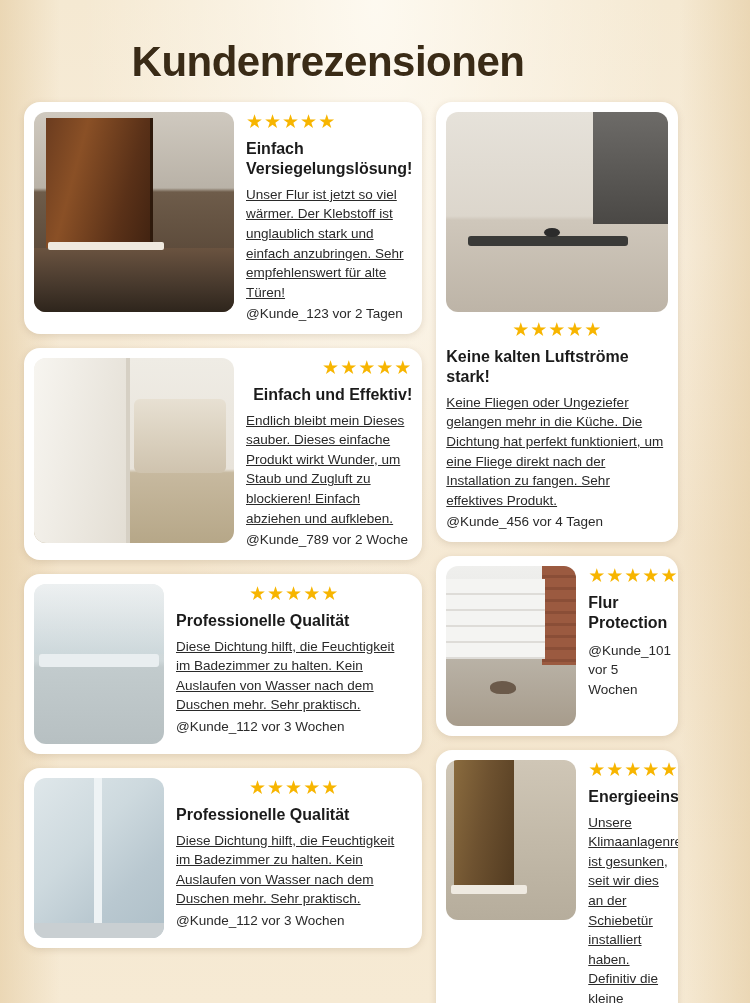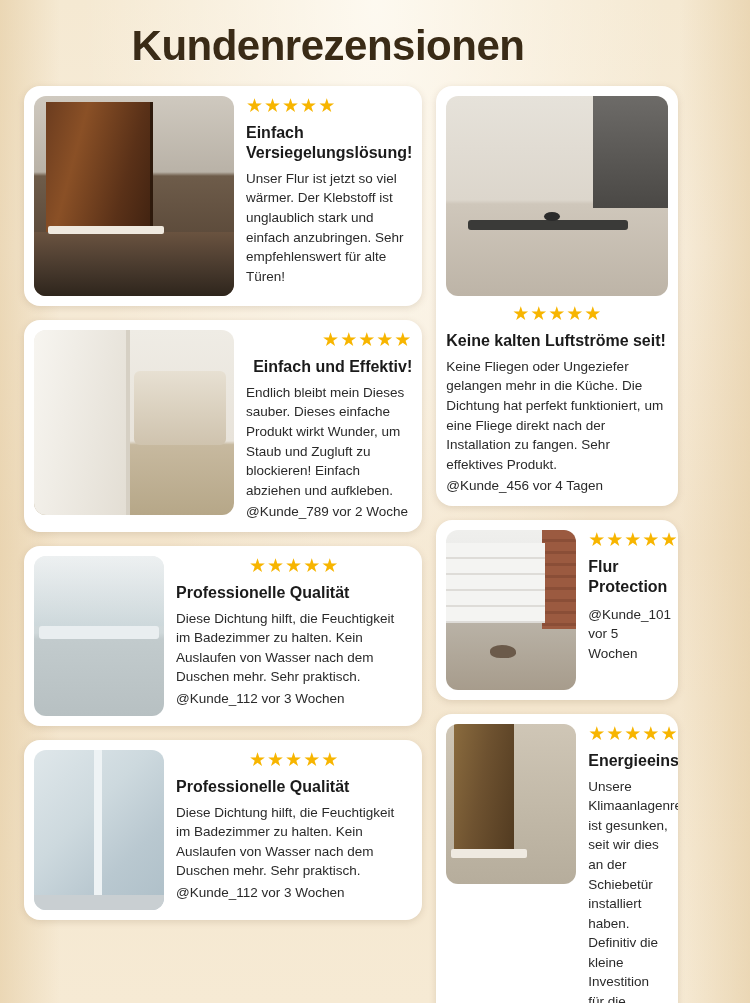--- a/index.html
+++ b/index.html
@@ -20,21 +20,21 @@
     background:
       linear-gradient(90deg, rgba(226,200,156,0.55) 0px, rgba(226,200,156,0.0) 60px),
       linear-gradient(270deg, rgba(226,200,156,0.55) 0px, rgba(226,200,156,0.0) 70px),
       radial-gradient(ellipse at 50% 0%, rgba(255,252,245,0.85) 0%, rgba(255,252,245,0) 55%);
     pointer-events: none;
   }
   .page {
     position: relative;
     width: 656px;
     height: 1003px;
-    padding: 0 24px;
+    padding: 16px 24px;
   }
   .title {
     text-align: center;
     font-size: 42px;
     font-weight: bold;
     color: #3a2b16;
     letter-spacing: -0.5px;
     padding-top: 22px;
     padding-bottom: 16px;
     text-shadow: 0 1px 0 rgba(255,255,255,0.6);
@@ -84,20 +84,21 @@
     font-weight: bold;
     color: #1b1b1b;
     line-height: 1.25;
     margin-bottom: 6px;
   }
   .body {
     font-size: 13.5px;
     color: #2a2a2a;
     line-height: 1.45;
     white-space: pre-line;
+    text-decoration: underline;
   }
   .meta {
     font-size: 13.5px;
     color: #2a2a2a;
     line-height: 1.45;
     margin-top: 2px;
   }
 
   
   .img-door-hall {
@@ -221,20 +222,21 @@
     <div class="col left">
 
       <div class="card">
         <div class="thumb img-door-hall">
           <div class="strip-white"></div>
         </div>
         <div class="content">
           <div class="stars">★★★★★</div>
           <div class="headline">Einfach Versiegelungslösung!</div>
           <div class="body">Unser Flur ist jetzt so viel wärmer. Der Klebstoff ist unglaublich stark und einfach anzubringen. Sehr empfehlenswert für alte Türen!</div>
+          <div class="meta">@Kunde_123 vor 2 Tagen</div>
         </div>
       </div>
 
       <div class="card">
         <div class="thumb img-bedroom"></div>
         <div class="content">
           <div class="stars right">★★★★★</div>
           <div class="headline" style="text-align:right">Einfach und Effektiv!</div>
           <div class="body">Endlich bleibt mein Dieses sauber. Dieses einfache Produkt wirkt Wunder, um Staub und Zugluft zu blockieren! Einfach abziehen und aufkleben.</div>
           <div class="meta">@Kunde_789 vor 2 Woche</div>
@@ -264,21 +266,21 @@
     </div>
 
     <div class="col right">
 
       <div class="card vertical">
         <div class="thumb img-floor-bug" style="width:100%;height:200px">
           <div class="bug"></div>
         </div>
         <div class="content">
           <div class="stars center">★★★★★</div>
-          <div class="headline">Keine kalten Luftströme seit!</div>
+          <div class="headline">Keine kalten Luftströme stark!</div>
           <div class="body">Keine Fliegen oder Ungeziefer gelangen mehr in die Küche. Die Dichtung hat perfekt funktioniert, um eine Fliege direkt nach der Installation zu fangen. Sehr effektives Produkt.</div>
           <div class="meta">@Kunde_456 vor 4 Tagen</div>
         </div>
       </div>
 
       <div class="card">
         <div class="thumb img-garage">
           <div class="mouse"></div>
         </div>
         <div class="content">

